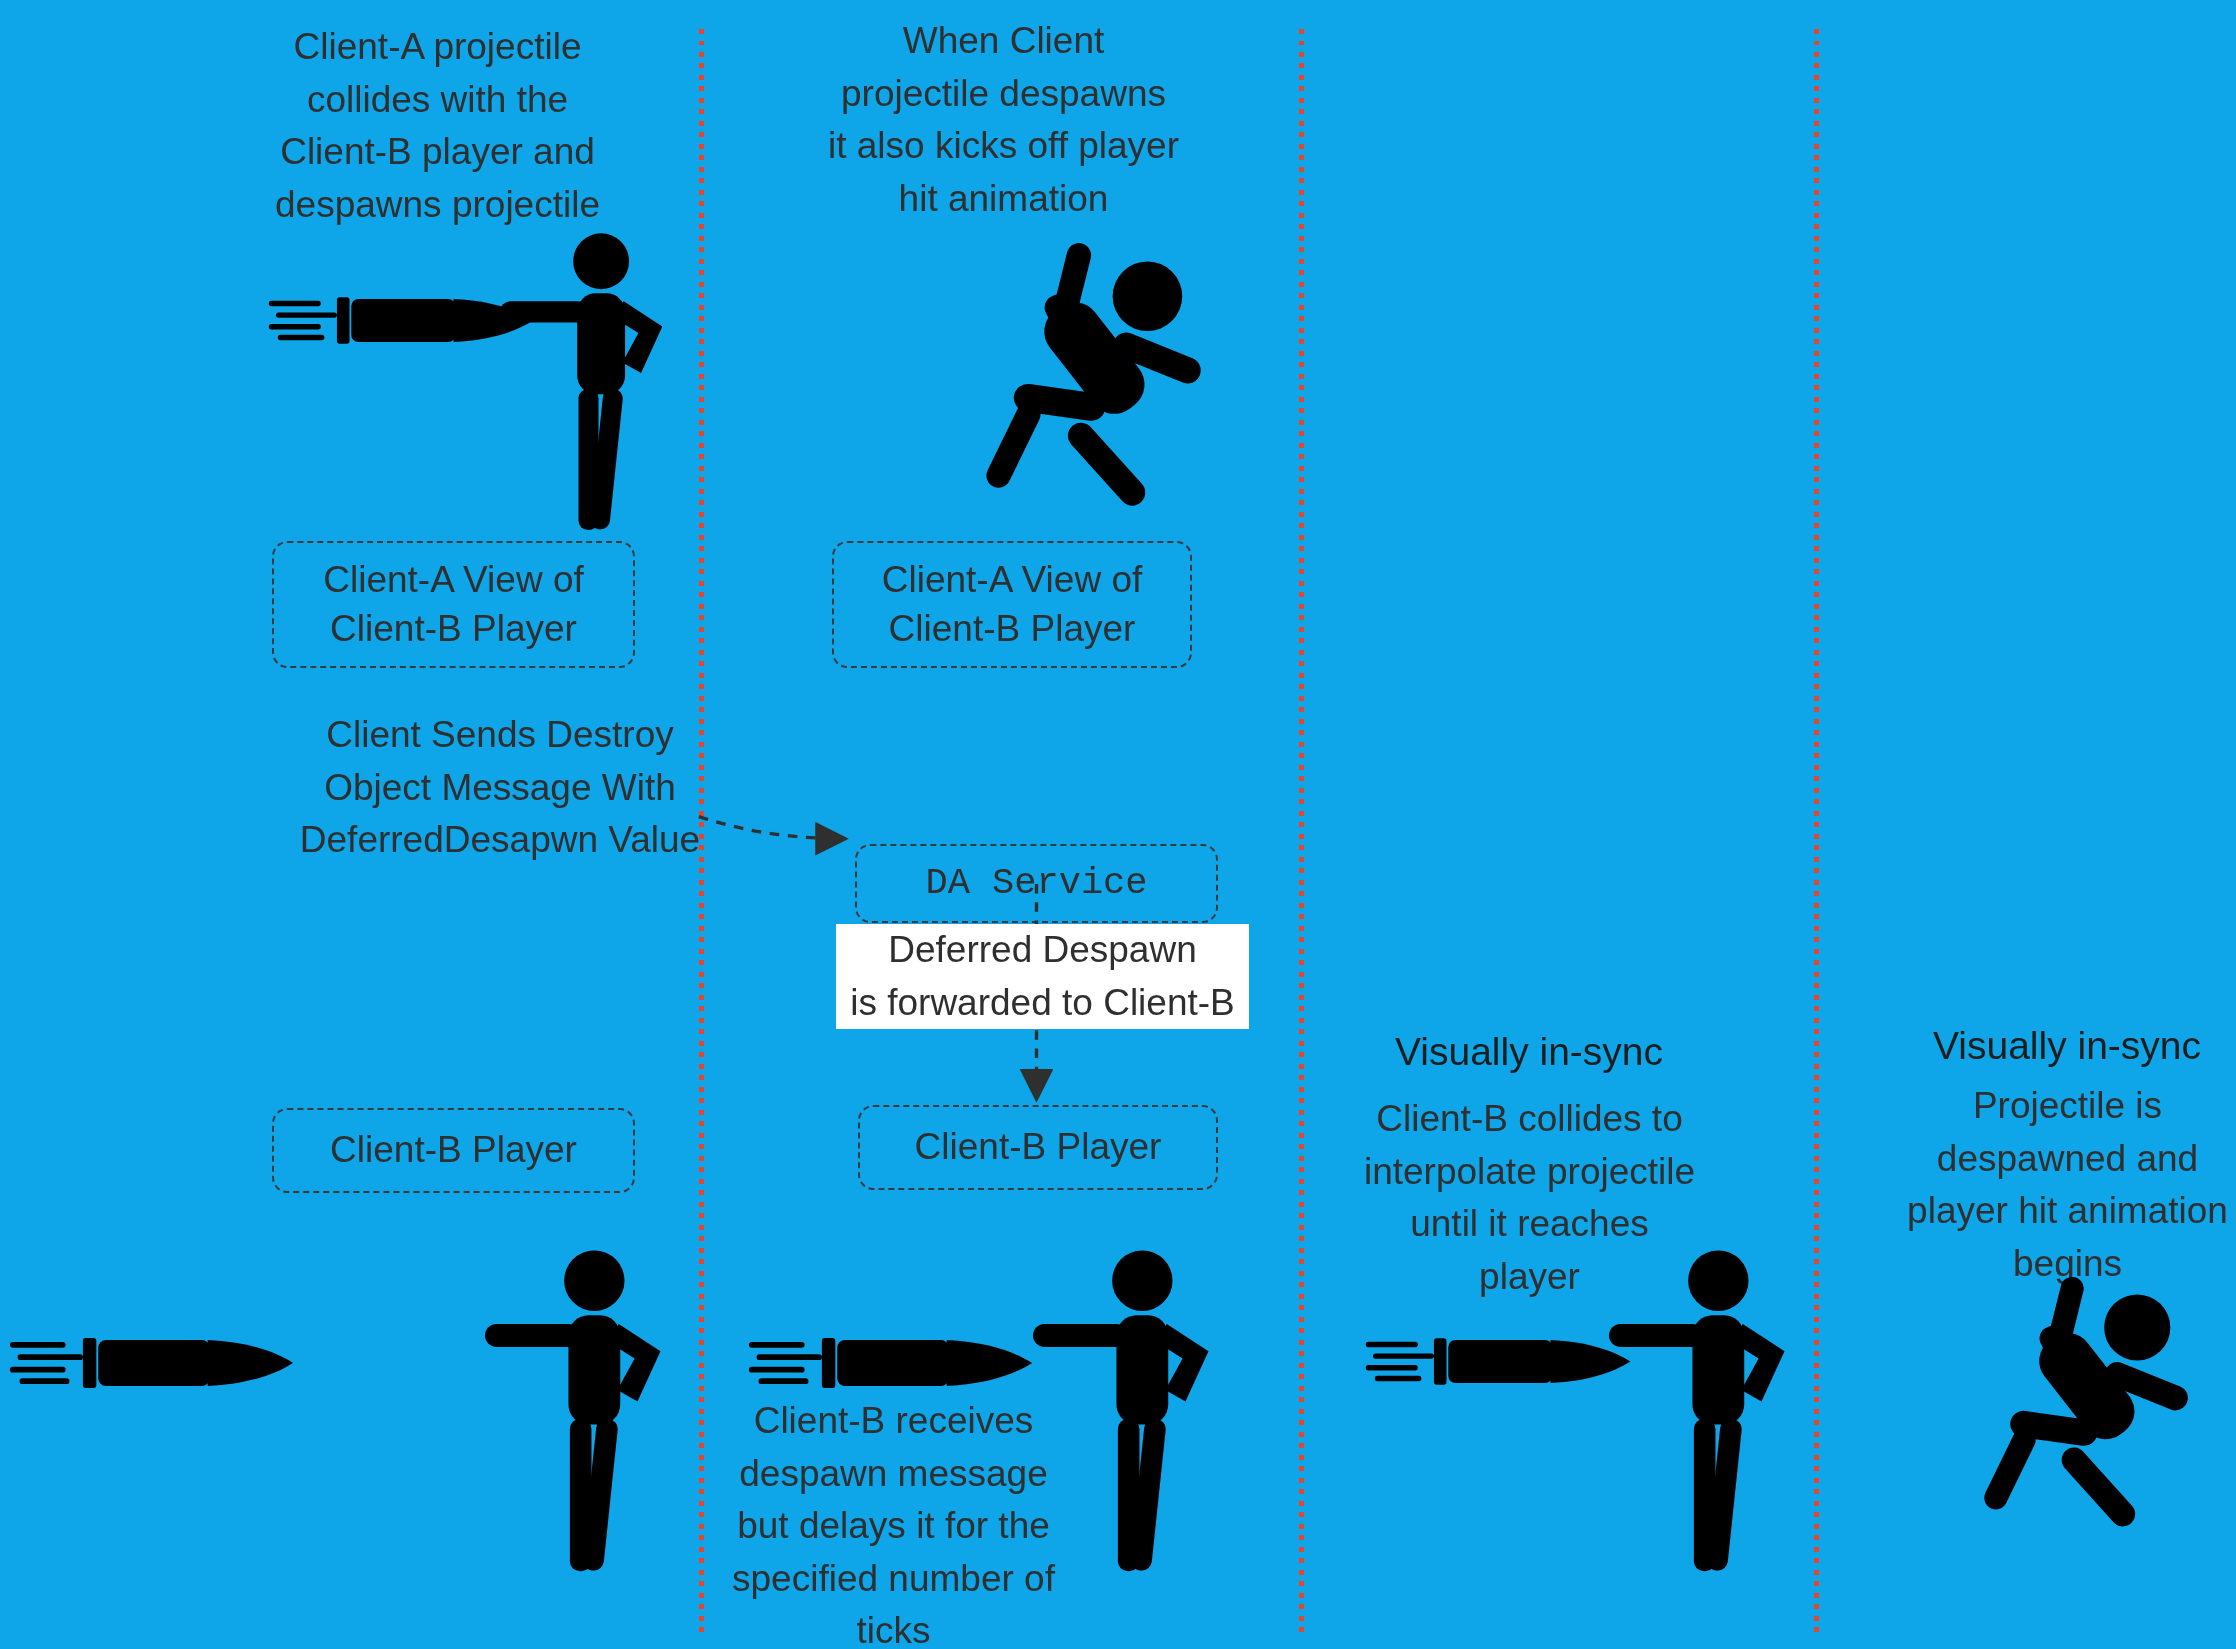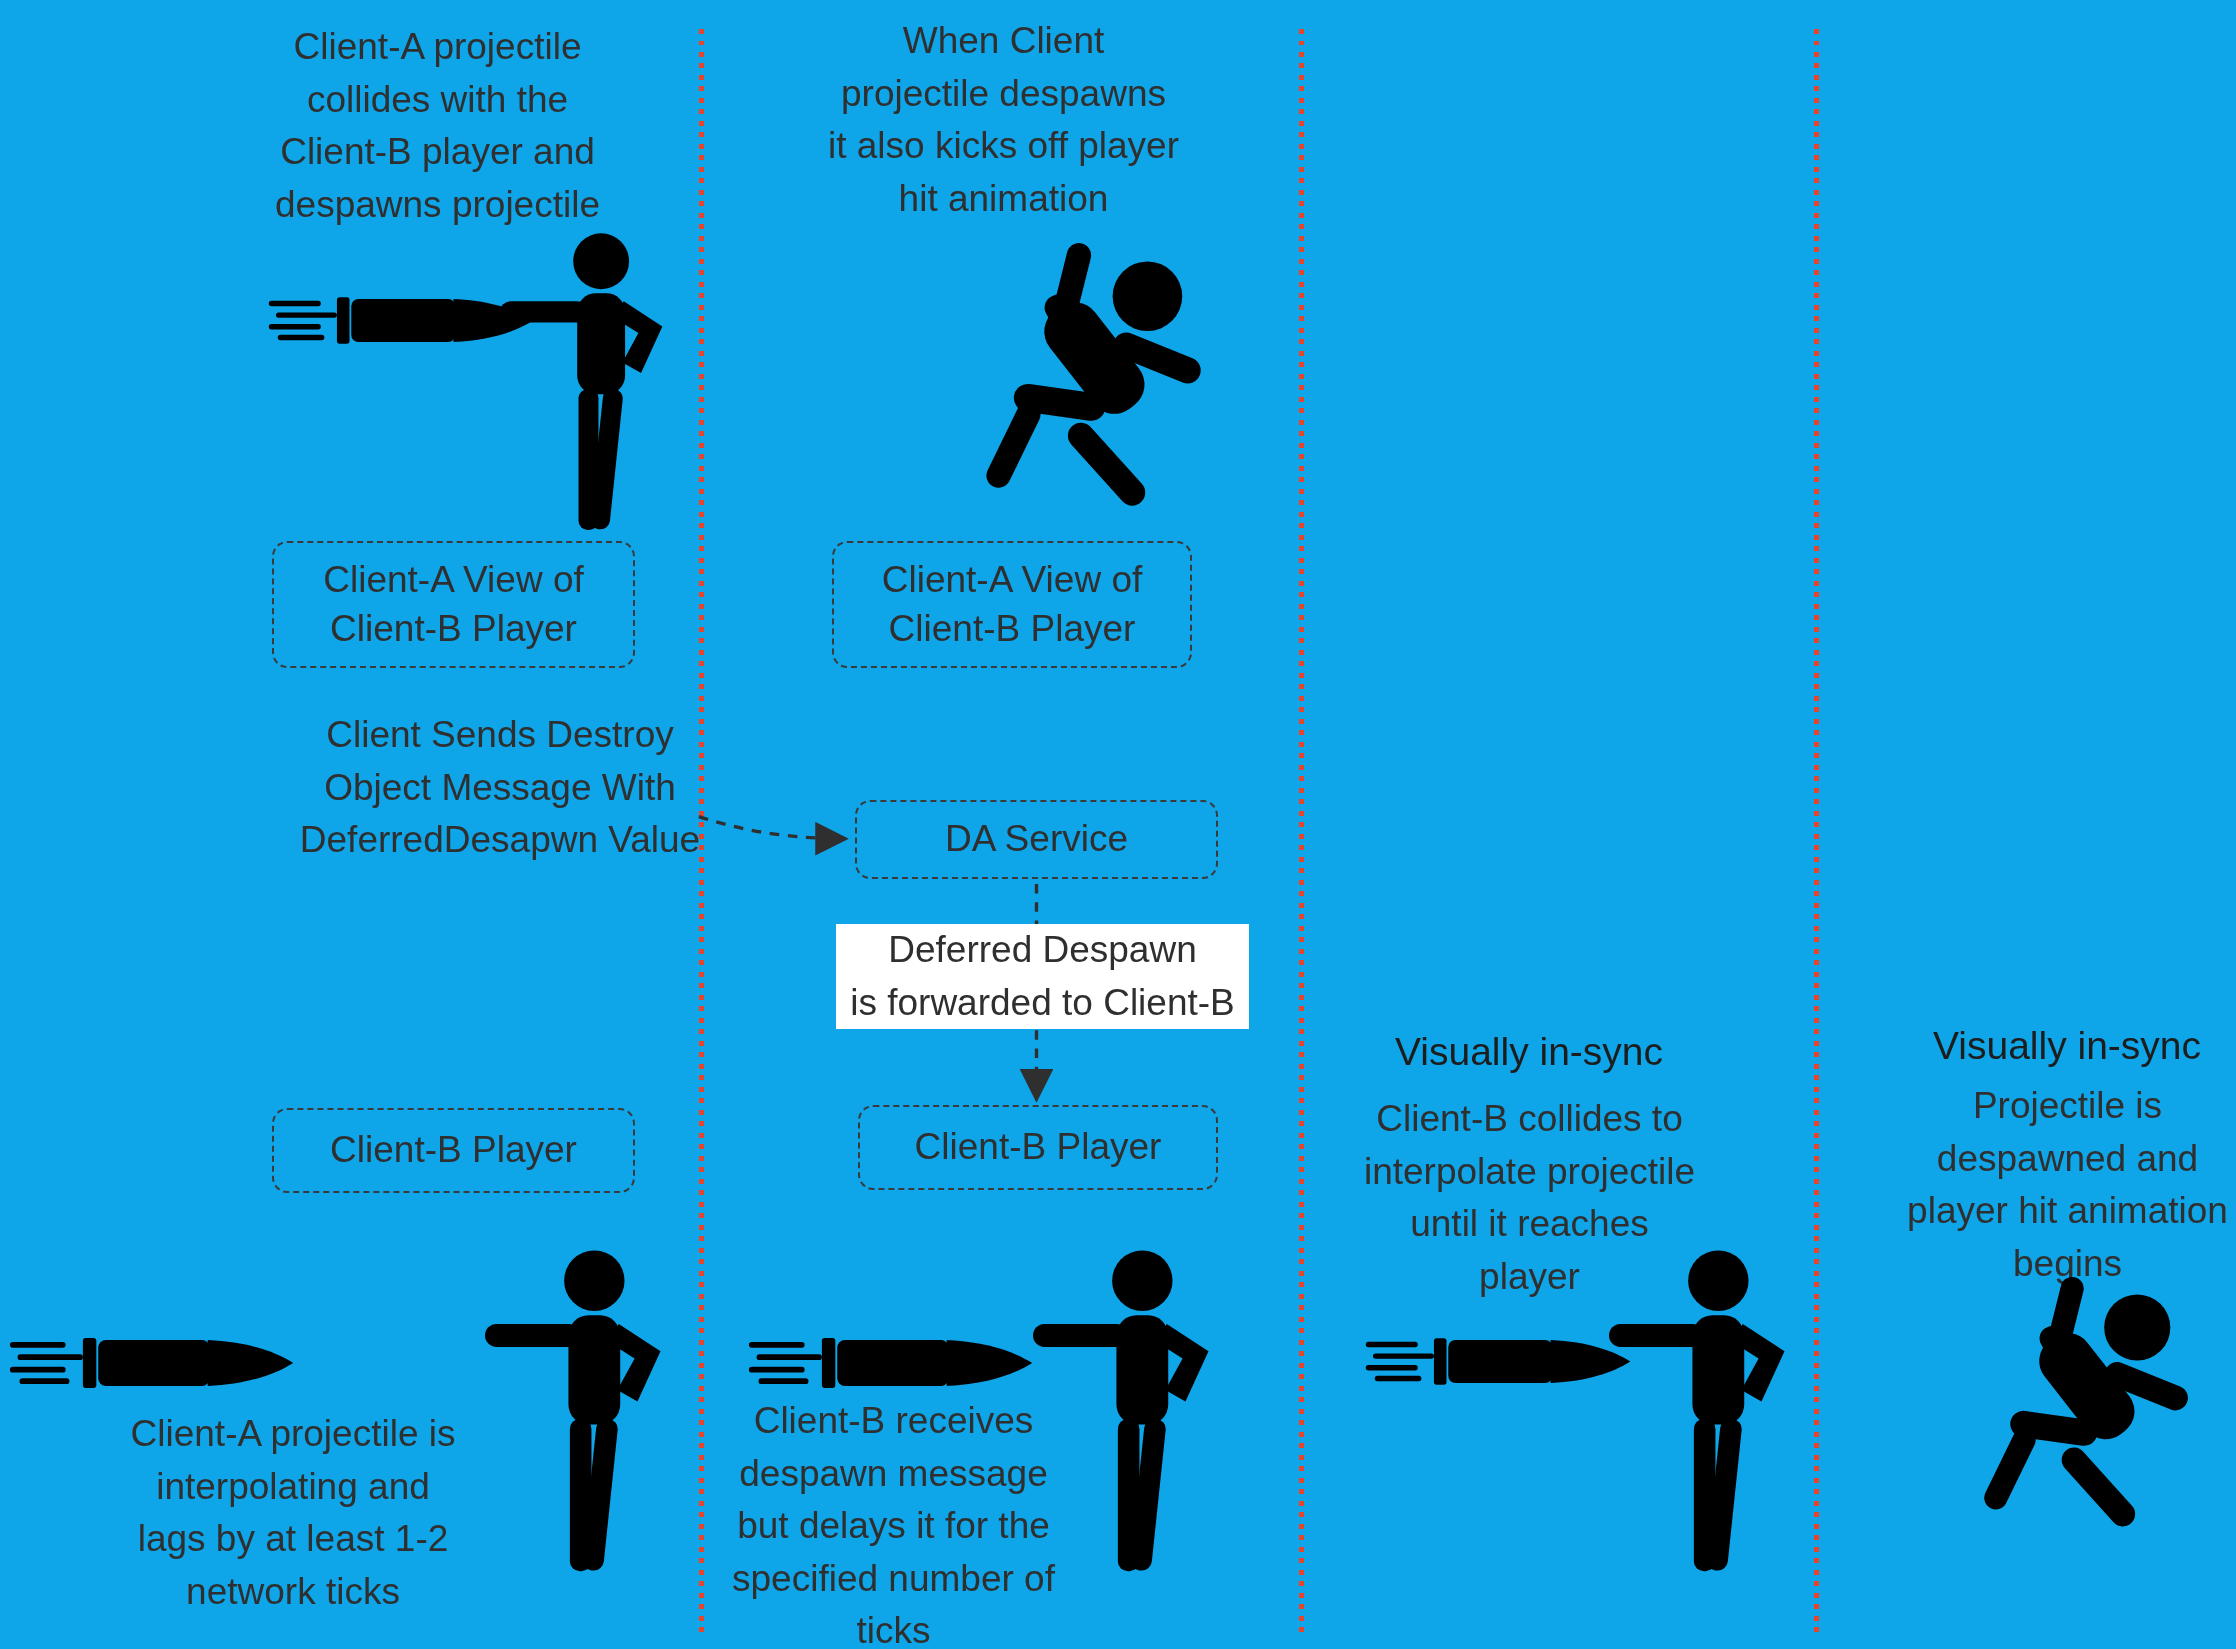--- a/index.html
+++ b/index.html
@@ -143,42 +143,38 @@
     <svg viewBox="0 0 300 72">
         <use href="#bullet"></use>
       </svg>
   </div>
   <div class="fig" style="left:485px;top:1249px;width:187px;height:331px;">
     <svg viewBox="0 0 260 460">
         <use href="#person-standing"></use>
       </svg>
   </div>
 
-  <div class="caption" style="left:72px;top:1408px;width:442px;">Client-A projectile is
-interpolating and
-lags by at least 1-2
-network ticks</div>
 
   <div class="caption" style="left:773px;top:15px;width:461px;">When Client
 projectile despawns
 it also kicks off player
 hit animation</div>
 
   <div class="fig" style="left:963px;top:242px;width:261px;height:279px;">
     <svg viewBox="0 0 300 320">
         <use href="#person-falling"></use>
       </svg>
   </div>
 
   <div class="dashed-box" style="left:832px;top:541px;width:360px;height:127px;">
     <span class="box-label">Client-A View of
 Client-B Player</span>
   </div>
 
-  <div class="dashed-box" style="left:855px;top:800px;width:363px;height:79px;">
+  <div class="dashed-box" style="left:855px;top:844px;width:363px;height:79px;font-family:Liberation Mono, monospace;">
     <span class="box-label">DA Service</span>
   </div>
 
   <svg class="arrow-svg" style="left:1022px;top:882px;width:29px;height:227px;" viewBox="0 0 30 236">
     <path d="M15,2 L15,226" marker-end="url(#arrowhead)"></path>
   </svg>
 
   <div class="caption masked-text" style="left:836px;top:924px;width:413px;">Deferred Despawn
 is forwarded to Client-B</div>
 

